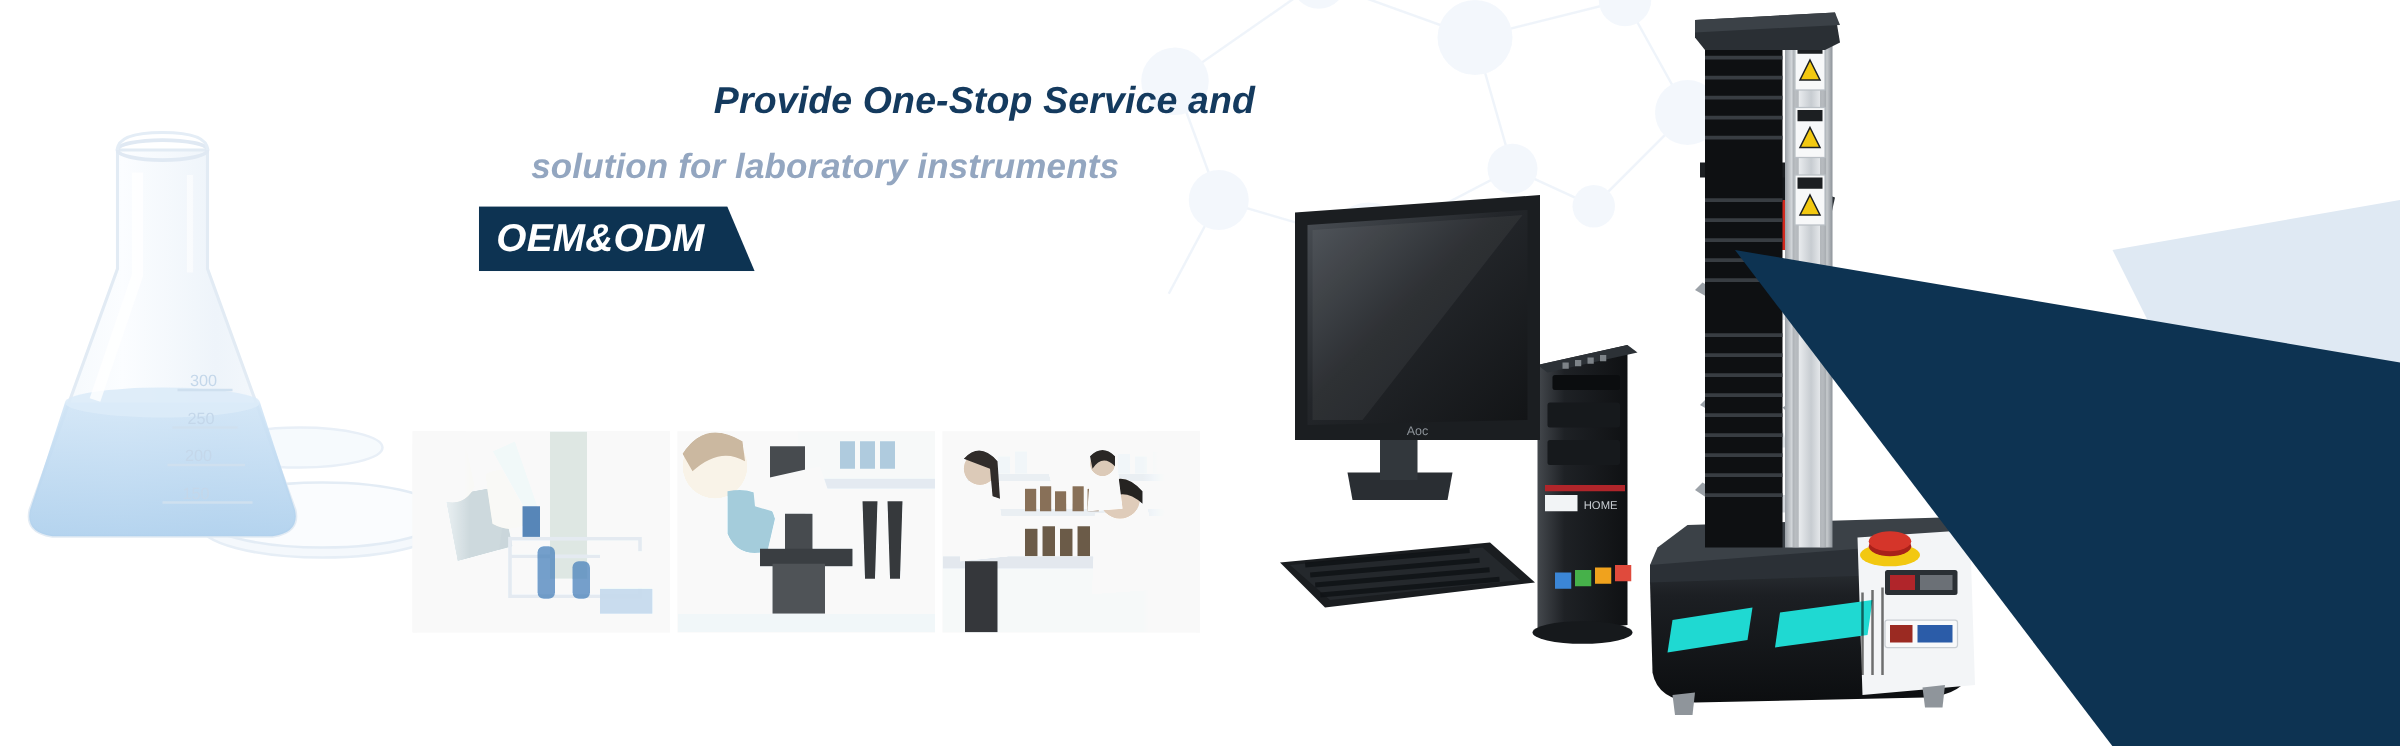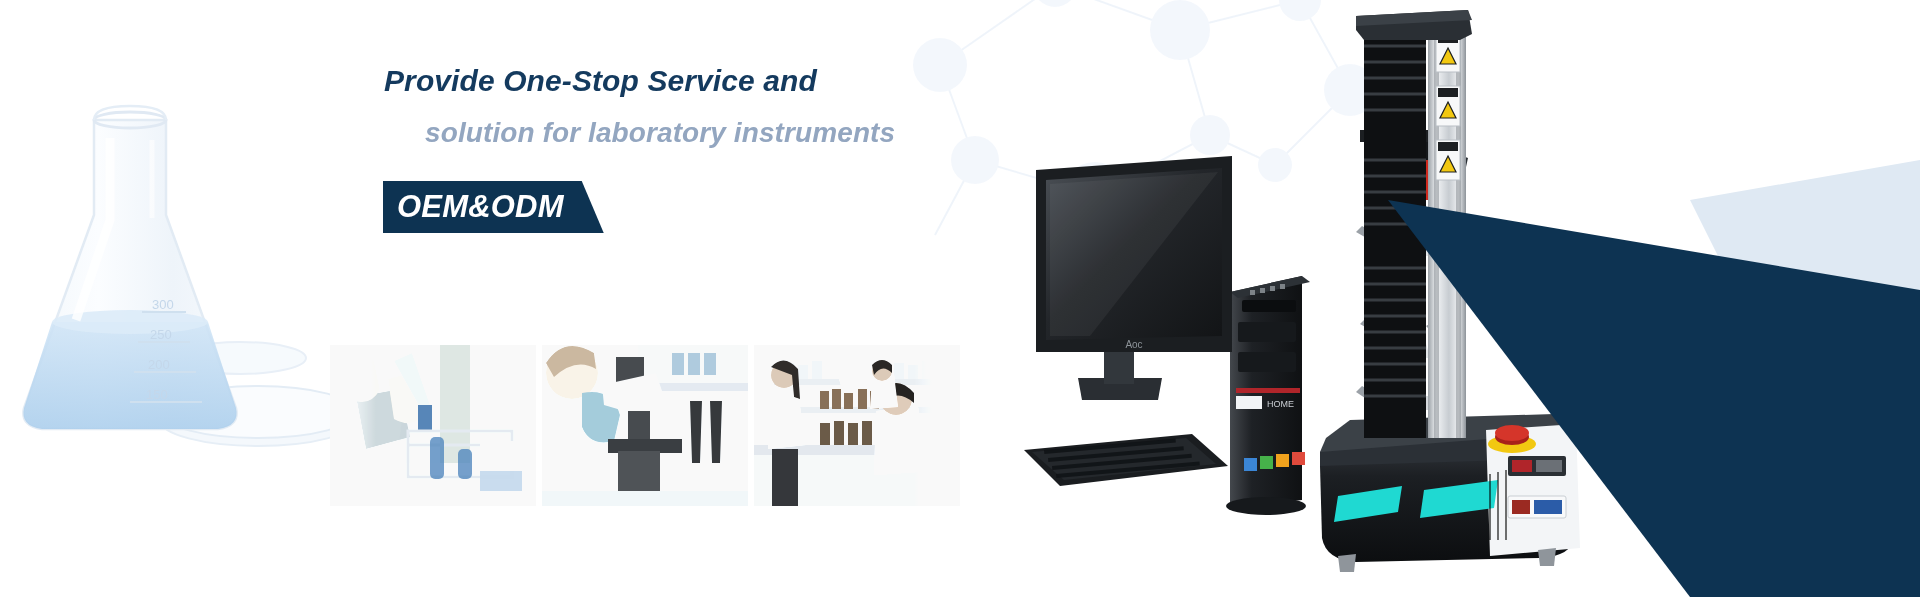--- a/index.html
+++ b/index.html
@@ -21,28 +21,29 @@
 
   
   .glass-layer { position: absolute; left: -10px; top: 90px; width: 420px; height: 400px; }
 
   
   .copy { position: absolute; left: 384px; top: 55px; width: 620px; }
   .line1 {
     font-size: 30px; font-weight: bold; font-style: italic;
     color: #143a5e; letter-spacing: .1px; line-height: 52px;
     white-space: nowrap;
+    text-align: right;
   }
   .line2 {
     font-size: 28px; font-weight: bold; font-style: italic;
     color: #93a6c0; letter-spacing: .1px; line-height: 52px;
     white-space: nowrap;
     margin-left: 41px;
   }
-  .badge-wrap { position: relative; margin-top: 22px; height: 52px; }
+  .badge-wrap { position: relative; margin-top: 6px; height: 52px; }
   .badge {
     position: absolute; left: -1px; top: 0;
     height: 52px; padding: 0 40px 0 14px;
     display: flex; align-items: center;
     background: #0d3352;
     color: #ffffff; font-size: 31px; font-weight: bold; font-style: italic;
     letter-spacing: .2px; white-space: nowrap;
     clip-path: polygon(0 0, calc(100% - 22px) 0, 100% 100%, 0 100%);
   }
 

